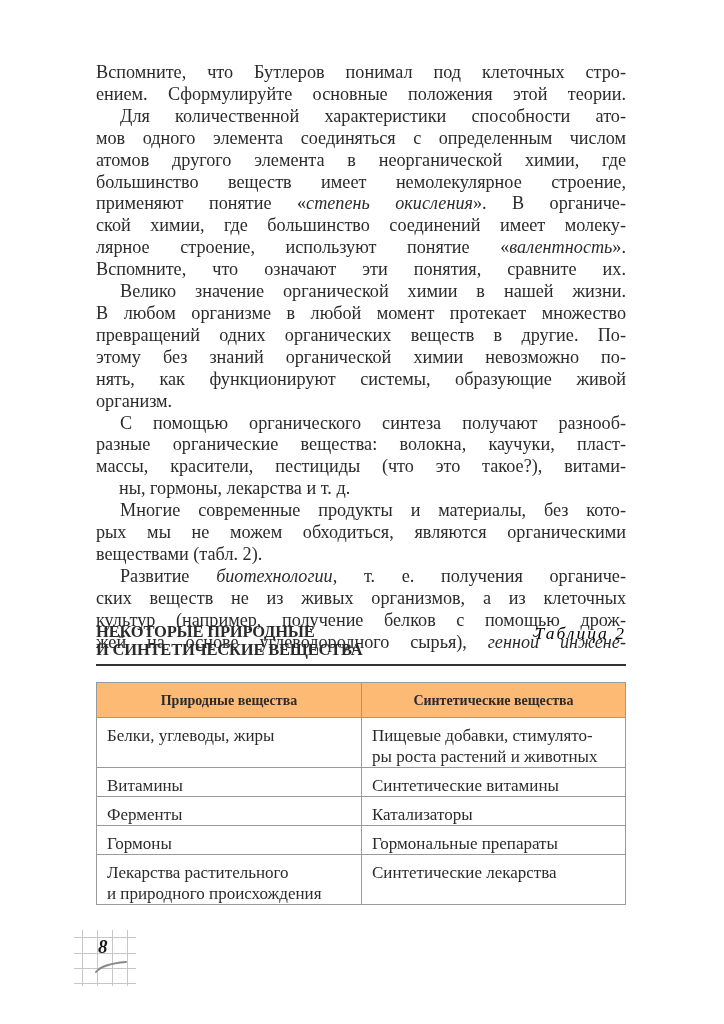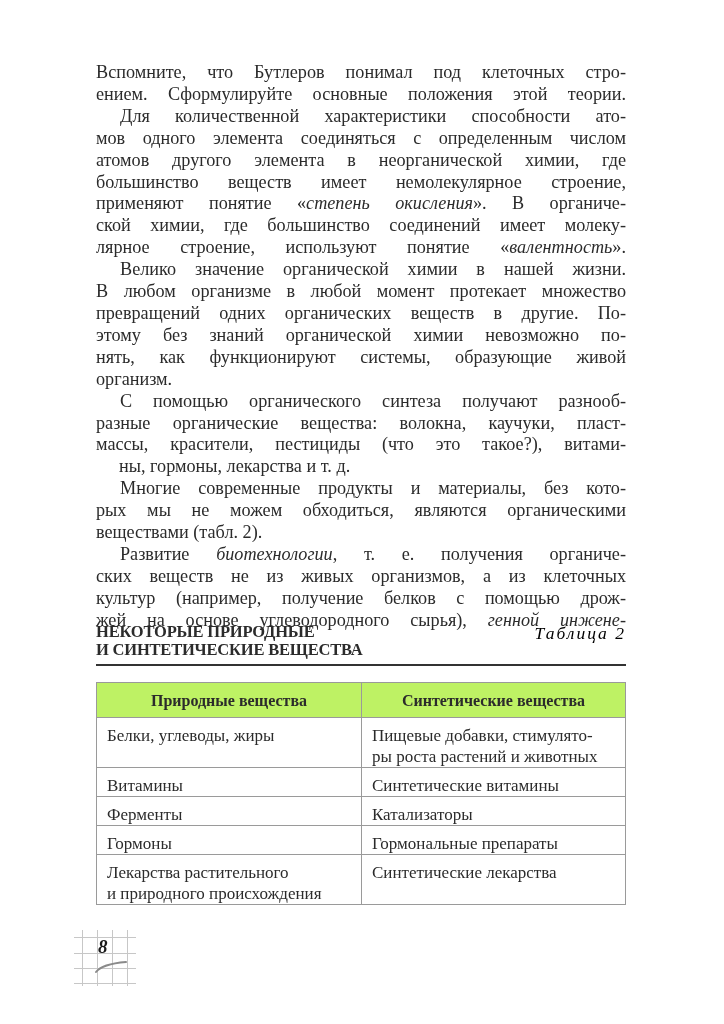--- a/index.html
+++ b/index.html
@@ -37,22 +37,22 @@
   table.substances {
     position: absolute; left: 96px; top: 682px; width: 530px;
     border-collapse: collapse;
     font-family: "Liberation Serif", serif; font-size: 17px; line-height: 21px; color: #2b2b2b;
   }
   table.substances th, table.substances td {
     border: 1px solid #9a9a9a; vertical-align: top; text-align: left;
     padding: 7px 10px 0 10px;
   }
   table.substances th {
-    background: #bef264; font-weight: bold; text-align: center; height: 22px;
-    padding: 7px 10px 5px 10px; font-size: 16px;
+    background: #fdba74; font-weight: bold; text-align: center; height: 22px;
+    padding: 7px 10px 5px 10px; font-size: 14px;
   }
   table.substances td.c1 { width: 244px; }
   .row-2line td { height: 40px; }
   .row-1line td { height: 21px; }
   .page-num-block { position: absolute; left: 74px; top: 930px; width: 64px; height: 60px; }
   .grid-line-v { position: absolute; top: 0; width: 1px; height: 56px; background: #c7c7c7; }
   .grid-line-h { position: absolute; left: 0; height: 1px; width: 62px; background: #c7c7c7; }
   .page-number {
     position: absolute; left: 24px; top: 6px;
     font-family: "Liberation Serif", serif; font-style: italic; font-weight: bold;
@@ -71,20 +71,21 @@
         <span class="line last" style="text-align-last: justify;">ением. Сформулируйте основные положения этой теории.</span>
       </div>
       <div class="para">
         <span class="line indent" style="text-align-last: justify;">Для количественной характеристики способности ато-</span>
         <span class="line" style="text-align-last: justify;">мов одного элемента соединяться с определенным числом</span>
         <span class="line" style="text-align-last: justify;">атомов другого элемента в неорганической химии, где</span>
         <span class="line" style="text-align-last: justify;">большинство веществ имеет немолекулярное строение,</span>
         <span class="line" style="text-align-last: justify;">применяют понятие «<em>степень окисления</em>». В органиче-</span>
         <span class="line" style="text-align-last: justify;">ской химии, где большинство соединений имеет молеку-</span>
         <span class="line" style="text-align-last: justify;">лярное строение, используют понятие «<em>валентность</em>».</span>
+        <span class="line last" style="text-align-last: justify;">Вспомните, что означают эти понятия, сравните их.</span>
       </div>
       <div class="para">
         <span class="line indent" style="text-align-last: justify;">Велико значение органической химии в нашей жизни.</span>
         <span class="line" style="text-align-last: justify;">В любом организме в любой момент протекает множество</span>
         <span class="line" style="text-align-last: justify;">превращений одних органических веществ в другие. По-</span>
         <span class="line" style="text-align-last: justify;">этому без знаний органической химии невозможно по-</span>
         <span class="line" style="text-align-last: justify;">нять, как функционируют системы, образующие живой</span>
         <span class="line last" style="text-align-last: left;">организм.</span>
       </div>
       <div class="para">

